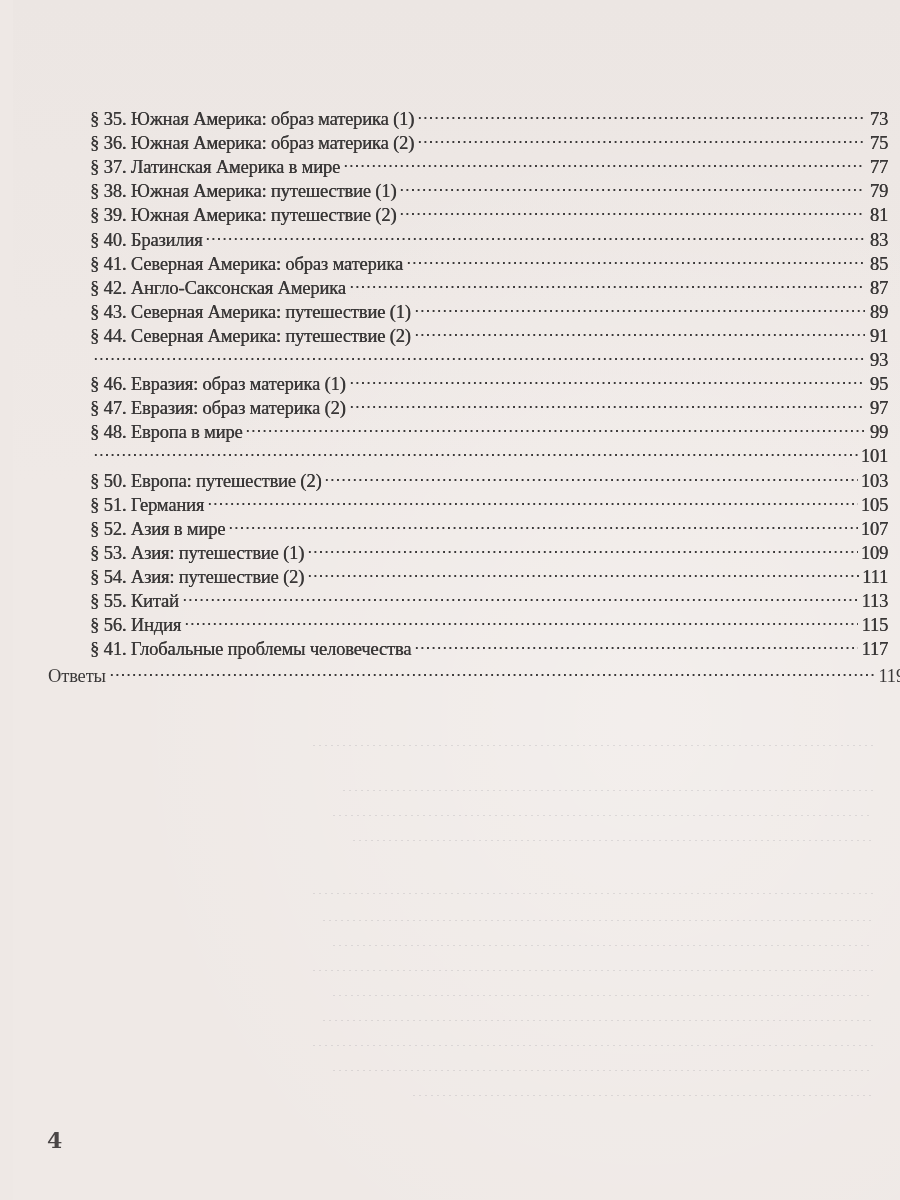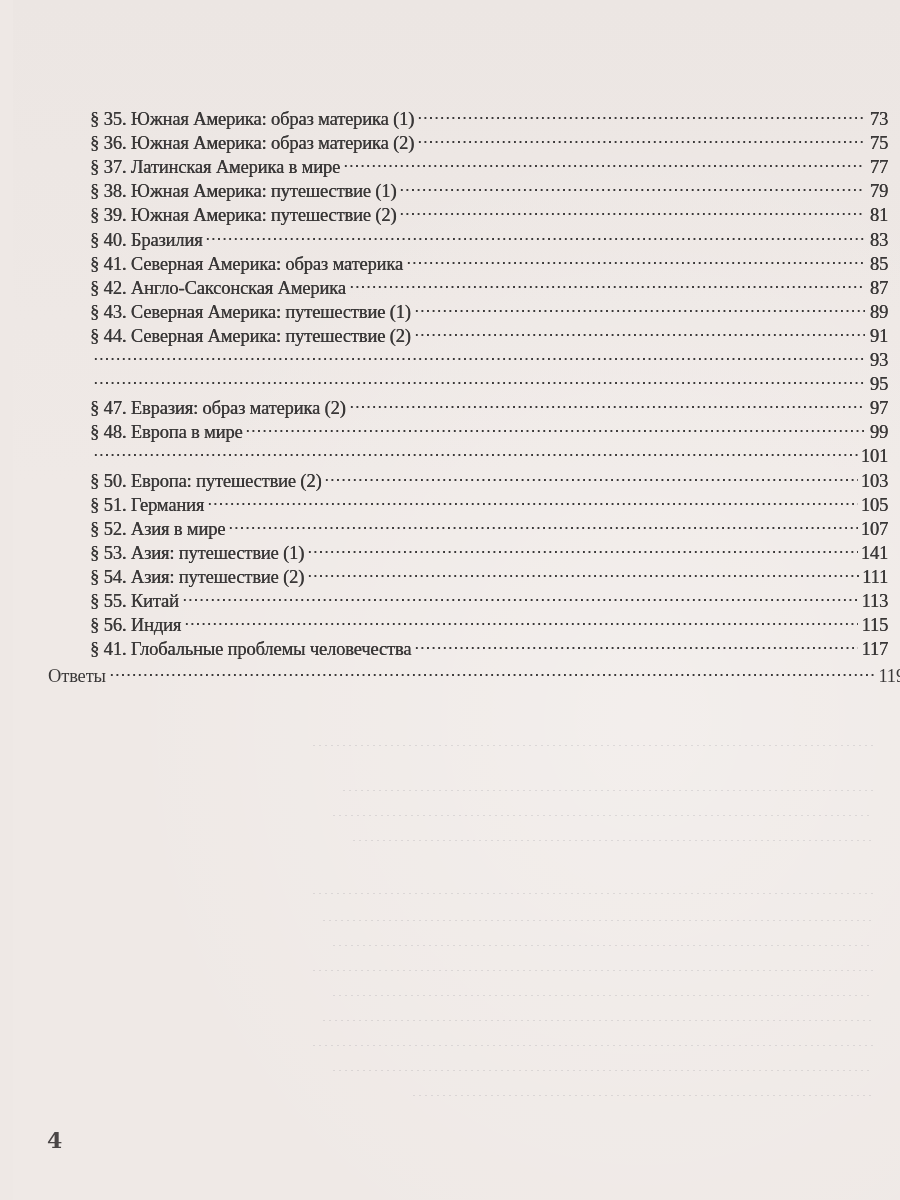--- a/index.html
+++ b/index.html
@@ -115,20 +115,21 @@
     <div class="row section" style="top:216.9px">
       <span class="title">§ 44. Северная Америка: путешествие (2)</span>
       <span class="leader"></span>
       <span class="page-num">91</span>
     </div>
     <div class="row section" style="top:241px">
       <span class="leader"></span>
       <span class="page-num">93</span>
     </div>
     <div class="row section" style="top:265.1px">
+      <span class="title">§ 46. Евразия: образ материка (1)</span>
       <span class="leader"></span>
       <span class="page-num">95</span>
     </div>
     <div class="row section" style="top:289.2px">
       <span class="title">§ 47. Евразия: образ материка (2)</span>
       <span class="leader"></span>
       <span class="page-num">97</span>
     </div>
     <div class="row section" style="top:313.3px">
       <span class="title">§ 48. Европа в мире</span>
@@ -150,21 +151,21 @@
       <span class="page-num">105</span>
     </div>
     <div class="row section" style="top:409.7px">
       <span class="title">§ 52. Азия в мире</span>
       <span class="leader"></span>
       <span class="page-num">107</span>
     </div>
     <div class="row section" style="top:433.8px">
       <span class="title">§ 53. Азия: путешествие (1)</span>
       <span class="leader"></span>
-      <span class="page-num">141</span>
+      <span class="page-num">109</span>
     </div>
     <div class="row section" style="top:457.9px">
       <span class="title">§ 54. Азия: путешествие (2)</span>
       <span class="leader"></span>
       <span class="page-num">111</span>
     </div>
     <div class="row section" style="top:482px">
       <span class="title">§ 55. Китай</span>
       <span class="leader"></span>
       <span class="page-num">113</span>

